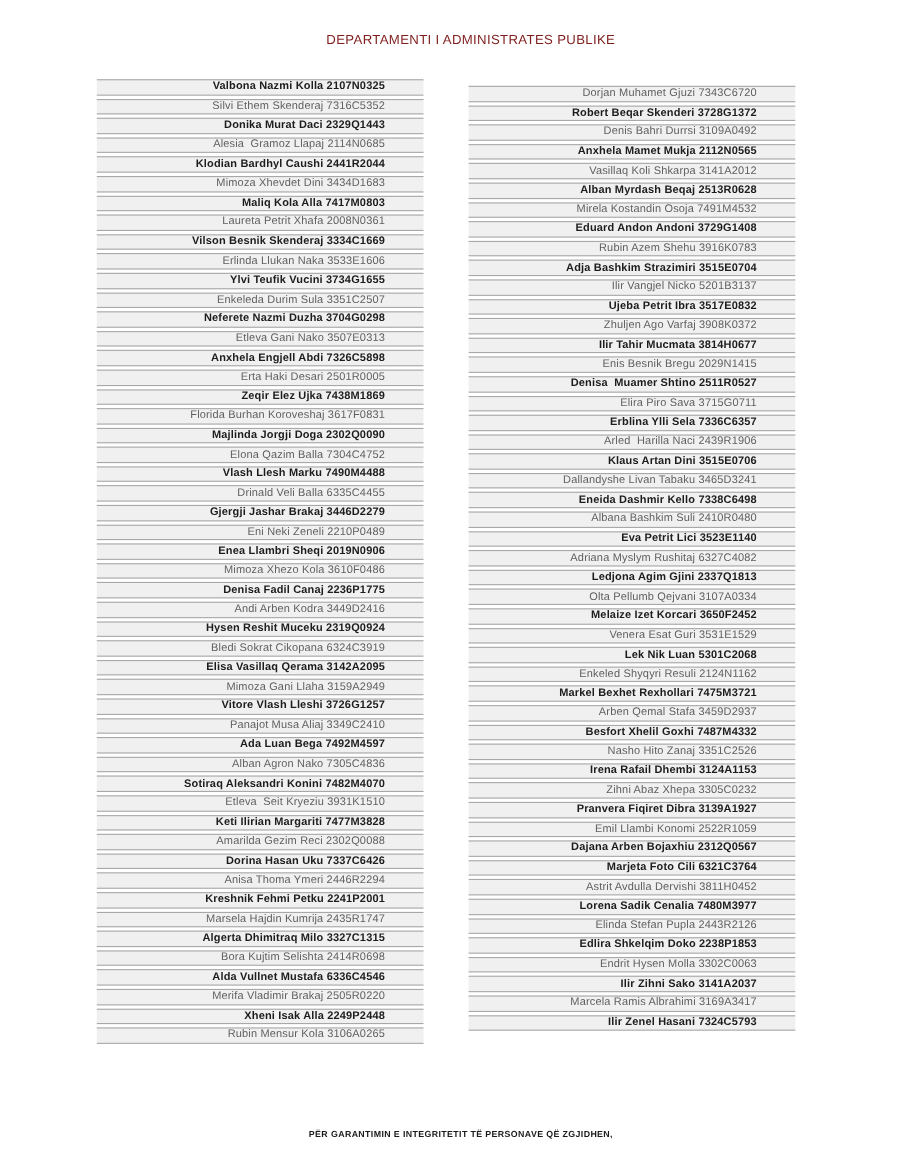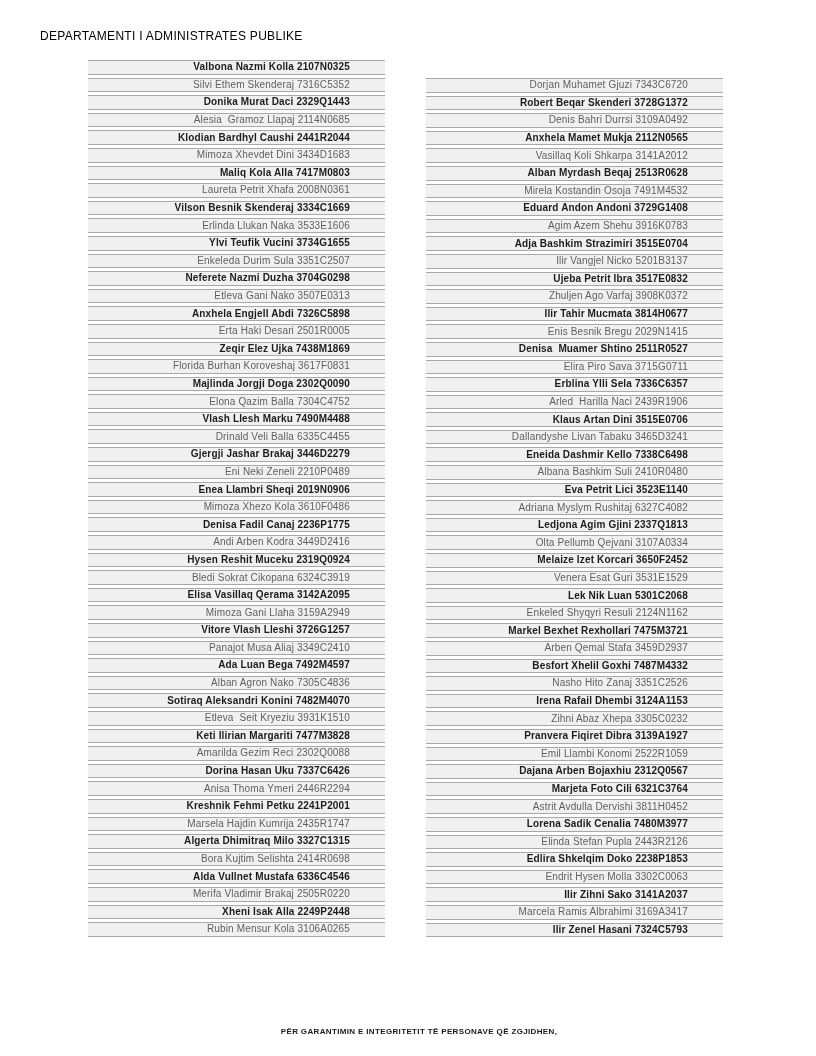--- a/index.html
+++ b/index.html
@@ -11,31 +11,31 @@
     overflow: hidden;
     font-family: "Liberation Sans", sans-serif;
   }
   .doc-title {
     position: absolute;
     top: 29px;
     left: 0;
     width: 100%;
     box-sizing: border-box;
     padding-left: 40px;
-    text-align: left;
+    text-align: center;
     font-size: 12px;
     letter-spacing: 0.3px;
-    color: #000000;
+    color: #7f1d1d;
     white-space: pre;
   }
   .col {
     position: absolute;
     width: 297px;
   }
-  .col-left  { left: 88px;  top: 60px; }
+  .col-left  { left: 88px;  top: 72px; }
   .col-right { left: 426px; top: 78px; }
   .row {
     box-sizing: border-box;
     height: 14.6px;
     margin-bottom: 3px;
     background: #f0f0f0;
     border-top: 1.4px solid #a8a8a8;
     border-bottom: 1.4px solid #a8a8a8;
     display: flex;
     align-items: center;
@@ -128,21 +128,21 @@
 
   <div class="col col-right">
       <div class="row">Dorjan Muhamet Gjuzi 7343C6720</div>
       <div class="row b">Robert Beqar Skenderi 3728G1372</div>
       <div class="row">Denis Bahri Durrsi 3109A0492</div>
       <div class="row b">Anxhela Mamet Mukja 2112N0565</div>
       <div class="row">Vasillaq Koli Shkarpa 3141A2012</div>
       <div class="row b">Alban Myrdash Beqaj 2513R0628</div>
       <div class="row">Mirela Kostandin Osoja 7491M4532</div>
       <div class="row b">Eduard Andon Andoni 3729G1408</div>
-      <div class="row">Agim Azem Shehu 3916K0783</div>
+      <div class="row">Rubin Azem Shehu 3916K0783</div>
       <div class="row b">Adja Bashkim Strazimiri 3515E0704</div>
       <div class="row">Ilir Vangjel Nicko 5201B3137</div>
       <div class="row b">Ujeba Petrit Ibra 3517E0832</div>
       <div class="row">Zhuljen Ago Varfaj 3908K0372</div>
       <div class="row b">Ilir Tahir Mucmata 3814H0677</div>
       <div class="row">Enis Besnik Bregu 2029N1415</div>
       <div class="row b">Denisa  Muamer Shtino 2511R0527</div>
       <div class="row">Elira Piro Sava 3715G0711</div>
       <div class="row b">Erblina Ylli Sela 7336C6357</div>
       <div class="row">Arled  Harilla Naci 2439R1906</div>

